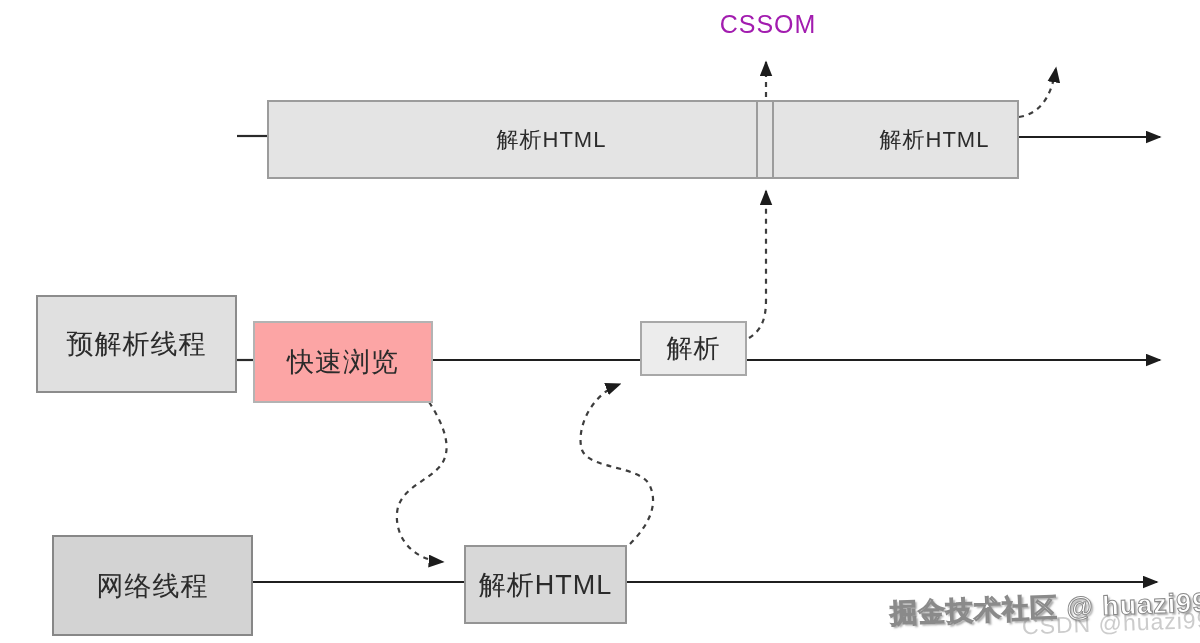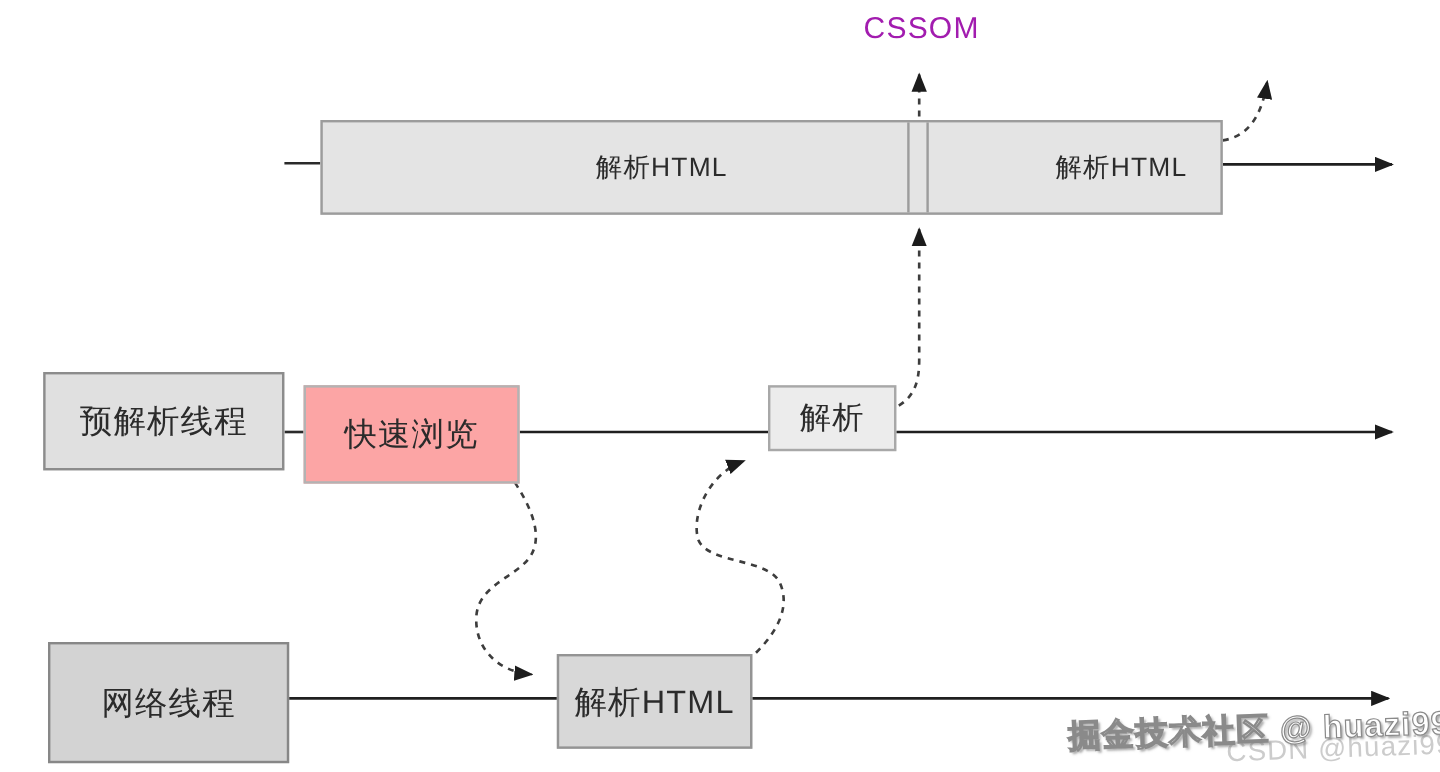--- a/index.html
+++ b/index.html
@@ -17,22 +17,22 @@
     display:flex;align-items:center;justify-content:center;
     box-sizing:border-box;
     z-index:2;
     font-size:27px;
     letter-spacing:1px;
     color:#2b2b2b;
   }
   .thread-label{background:#e0e0e0;border:2px solid #8c8c8c;}
   .thread-label.dark{background:#d3d3d3;border:2px solid #878787;}
   #render-label{left:35px;top:88px;width:202px;height:99px;}
-  #preparse-label{left:36px;top:310px;width:201px;height:82px;}
-  #network-label{left:40px;top:535px;width:201px;height:101px;}
+  #preparse-label{left:36px;top:295px;width:201px;height:98px;}
+  #network-label{left:52px;top:535px;width:201px;height:101px;}
   #main-bar{
     left:267px;top:100px;width:752px;height:79px;
     background:#e4e4e4;border:2px solid #9c9c9c;
     padding:0;justify-content:flex-start;
   }
   #main-bar .seg{
     position:absolute;top:0;height:100%;
     display:flex;align-items:center;justify-content:center;
     font-size:22px;letter-spacing:1px;padding-left:38px;
   }

